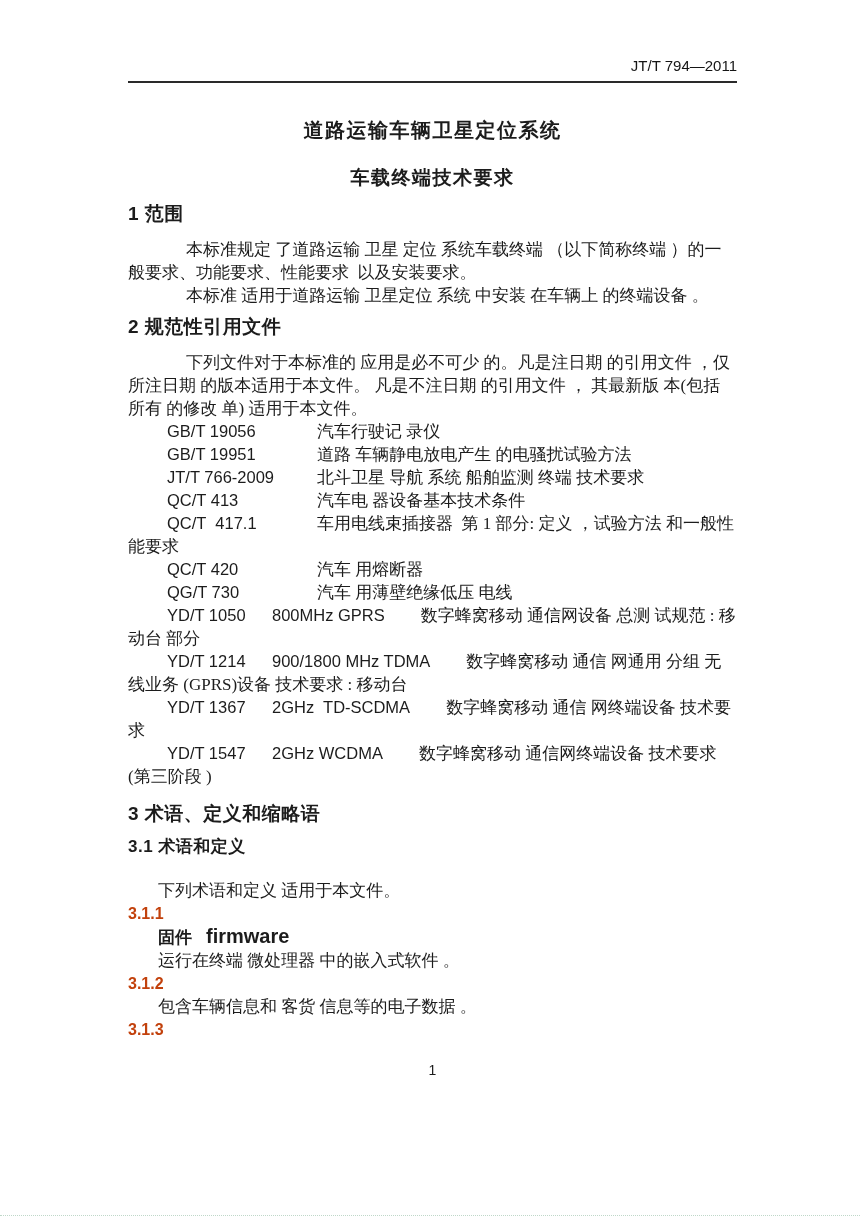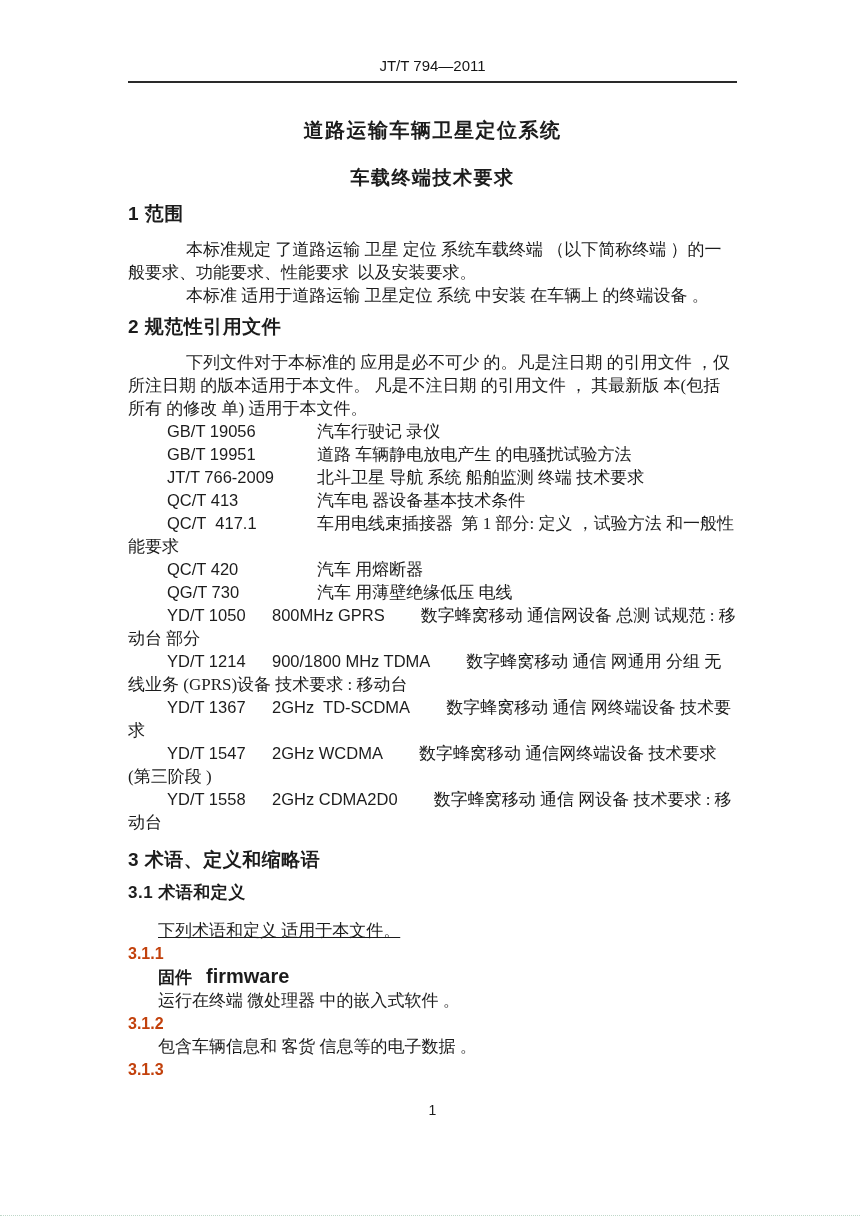--- a/index.html
+++ b/index.html
@@ -4,21 +4,21 @@
 <style>
   html,body{margin:0;padding:0;background:#ffffff;}
   .page{
     width:860px;height:1219px;position:relative;overflow:hidden;
     background:#ffffff;color:#1c1c1c;
     font-family:"Liberation Serif","DejaVu Serif",serif;
   }
   .content{margin-left:128px;width:609px;}
   .doc-header{
     padding-top:57px;padding-bottom:6px;border-bottom:2px solid #2a2a2a;
-    text-align:center;font:15px/18px "Liberation Sans","DejaVu Sans",sans-serif;color:#151515;
+    text-align:right;font:15px/18px "Liberation Sans","DejaVu Sans",sans-serif;color:#151515;
   }
   .doc-title{text-align:center;font-weight:700;letter-spacing:1.5px;white-space:pre-wrap;}
   .t1{margin-top:36px;font-size:20px;line-height:22px;}
   .t2{margin-top:26px;font-size:19px;line-height:21px;}
   .sec{font:700 19px/20px "Liberation Sans","DejaVu Sans",sans-serif;letter-spacing:0.5px;}
   .sec-1{margin-top:16px;}
   .sec-2{margin-top:10px;}
   .sec-3{margin-top:16px;}
   .sub{font:700 17px/20px "Liberation Sans","DejaVu Sans",sans-serif;margin-top:13px;letter-spacing:0.5px;}
   p{margin:0;font-size:17px;line-height:23px;white-space:pre-wrap;}
@@ -31,21 +31,21 @@
   }
   .ref.has-spec .ref-code{width:105px;}
   .ref-spec{
     display:inline-block;text-indent:0;padding-right:36px;min-width:40px;
     font-family:"Liberation Sans","DejaVu Sans",sans-serif;font-size:16.5px;
   }
   .clause-num{font:600 16px/23px "Liberation Sans","DejaVu Sans",sans-serif;color:#c2410c;}
   .term-line{padding-left:30px;font-weight:700;}
   .term-en{font-family:"Liberation Sans","DejaVu Sans",sans-serif;font-size:20px;padding-left:14px;}
   .def-line,.intro{padding-left:30px;}
-  .intro{margin-top:16px;text-decoration:underline;}
+  .intro{margin-top:22px;}
   .page-number{margin-top:21px;text-align:center;font:14px/17px "Liberation Sans","DejaVu Sans",sans-serif;}
   .bottom-rule{position:absolute;left:0;right:0;top:1215px;border-top:1px dotted #bfd8c9;}
 </style>
 </head>
 <body>
 
 <div class="page">
   <div class="content">
 
     <div class="doc-header">
@@ -66,21 +66,20 @@
     <p class="ref"><span class="ref-code">GB/T 19951</span><span class="ref-title">道路 车辆静电放电产生 的电骚扰试验方法</span></p>
     <p class="ref"><span class="ref-code">JT/T 766-2009</span><span class="ref-title">北斗卫星 导航 系统 船舶监测 终端 技术要求</span></p>
     <p class="ref"><span class="ref-code">QC/T 413</span><span class="ref-title">汽车电 器设备基本技术条件</span></p>
     <p class="ref"><span class="ref-code">QC/T  417.1</span><span class="ref-title">车用电线束插接器  第 1 部分: 定义 ，试验方法 和一般性能要求</span></p>
     <p class="ref"><span class="ref-code">QC/T 420</span><span class="ref-title">汽车 用熔断器</span></p>
     <p class="ref"><span class="ref-code">QG/T 730</span><span class="ref-title">汽车 用薄壁绝缘低压 电线</span></p>
     <p class="ref has-spec"><span class="ref-code">YD/T 1050</span><span class="ref-spec">800MHz GPRS</span><span class="ref-title">数字蜂窝移动 通信网设备 总测 试规范 : 移动台 部分</span></p>
     <p class="ref has-spec"><span class="ref-code">YD/T 1214</span><span class="ref-spec">900/1800 MHz TDMA</span><span class="ref-title">数字蜂窝移动 通信 网通用 分组 无线业务 (GPRS)设备 技术要求 : 移动台</span></p>
     <p class="ref has-spec"><span class="ref-code">YD/T 1367</span><span class="ref-spec">2GHz  TD-SCDMA</span><span class="ref-title">数字蜂窝移动 通信 网终端设备 技术要求</span></p>
     <p class="ref has-spec"><span class="ref-code">YD/T 1547</span><span class="ref-spec">2GHz WCDMA</span><span class="ref-title">数字蜂窝移动 通信网终端设备 技术要求(第三阶段 )</span></p>
-    <p class="ref has-spec"><span class="ref-code">YD/T 1558</span><span class="ref-spec">2GHz CDMA2D0</span><span class="ref-title">数字蜂窝移动 通信 网设备 技术要求 : 移动台</span></p>
 
     <div class="sec sec-3">3 术语、定义和缩略语</div>
     <div class="sub">3.1  术语和定义</div>
     <p class="intro">下列术语和定义 适用于本文件。</p>
 
     <p class="clause-num">3.1.1</p>
     <p class="term-line"><span class="term-zh">固件</span><span class="term-en">firmware</span></p>
     <p class="def-line">运行在终端 微处理器 中的嵌入式软件 。</p>
 
     <p class="clause-num">3.1.2</p>

